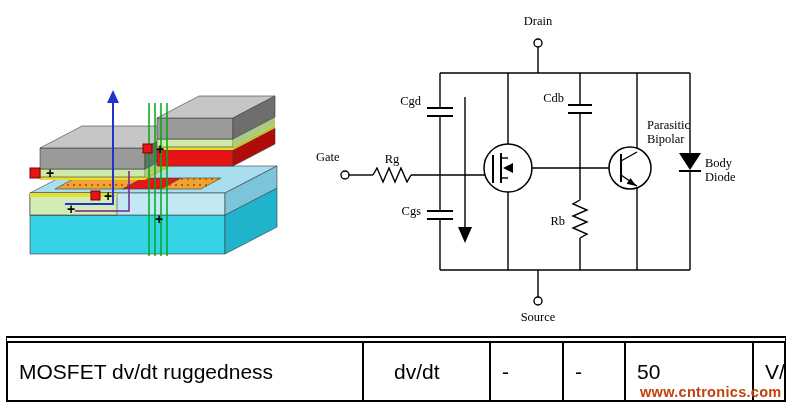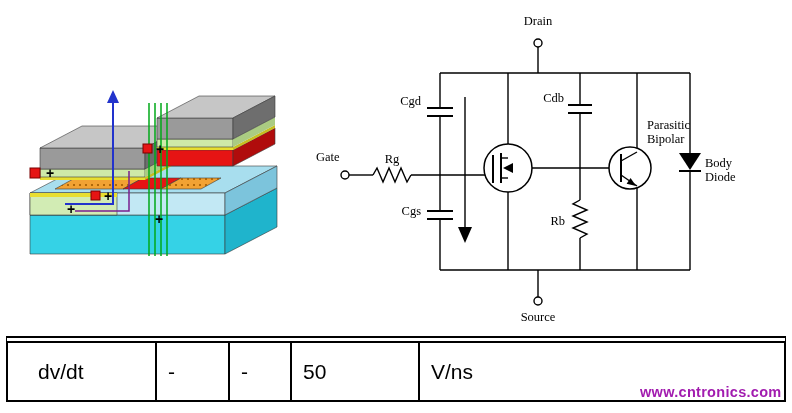--- a/index.html
+++ b/index.html
@@ -7,23 +7,23 @@
          font-family:"Liberation Sans",sans-serif;}
   .illu{position:absolute;left:5px;top:8px;}
   .circ{position:absolute;left:315px;top:5px;}
   .circ text{font-family:"Liberation Serif",serif;font-size:12.5px;fill:#000;}
   .spec-table{position:absolute;left:6px;top:336px;width:780px;height:66px;
       border-left:2px solid #000;border-right:2px solid #000;border-bottom:2px solid #000;
       border-top:7px double #000;box-sizing:border-box;display:flex;background:#fff;}
   .cell{display:flex;align-items:center;font-size:21px;color:#000;box-sizing:border-box;
       border-left:2px solid #000;padding-left:11px;overflow:hidden;}
   .cell:first-child{border-left:none;}
-  .c0{width:354px;} .c1{width:147px;padding-left:30px;} .c2{width:73px;} .c3{width:62px;} .c4{width:128px;} .c5{flex:1;}
+  .c0{width:354px;} .c1{width:127px;padding-left:30px;} .c2{width:73px;} .c3{width:62px;} .c4{width:128px;} .c5{flex:1;}
   .watermark{position:absolute;left:640px;top:384px;font-size:14.5px;font-weight:bold;
-      color:#a21caf;letter-spacing:.3px;}
+      color:#c2410c;letter-spacing:.3px;}
   .wire{stroke:#000;stroke-width:1.4;fill:none;}
   .thick{stroke:#000;stroke-width:2;fill:none;}
   .outl{stroke:#3a3a3a;stroke-width:.6;}
 </style>
 </head>
 <body>
 
 <div class="stage">
 
   <svg class="illu" width="300" height="285" viewBox="0 0 300 285">
@@ -187,20 +187,21 @@
       <text x="249" y="97" text-anchor="end">Cdb</text>
       <text x="250" y="220" text-anchor="end">Rb</text>
       <text x="332" y="124">Parasitic</text>
       <text x="332" y="138">Bipolar</text>
       <text x="390" y="162">Body</text>
       <text x="390" y="176">Diode</text>
     </g>
   </svg>
 
   <div class="spec-table">
+    <div class="cell c0">MOSFET dv/dt ruggedness</div>
     <div class="cell c1">dv/dt</div>
     <div class="cell c2">-</div>
     <div class="cell c3">-</div>
     <div class="cell c4">50</div>
     <div class="cell c5">V/ns</div>
   </div>
 
   <div class="watermark">www.cntronics.com</div>
 
 </div>

